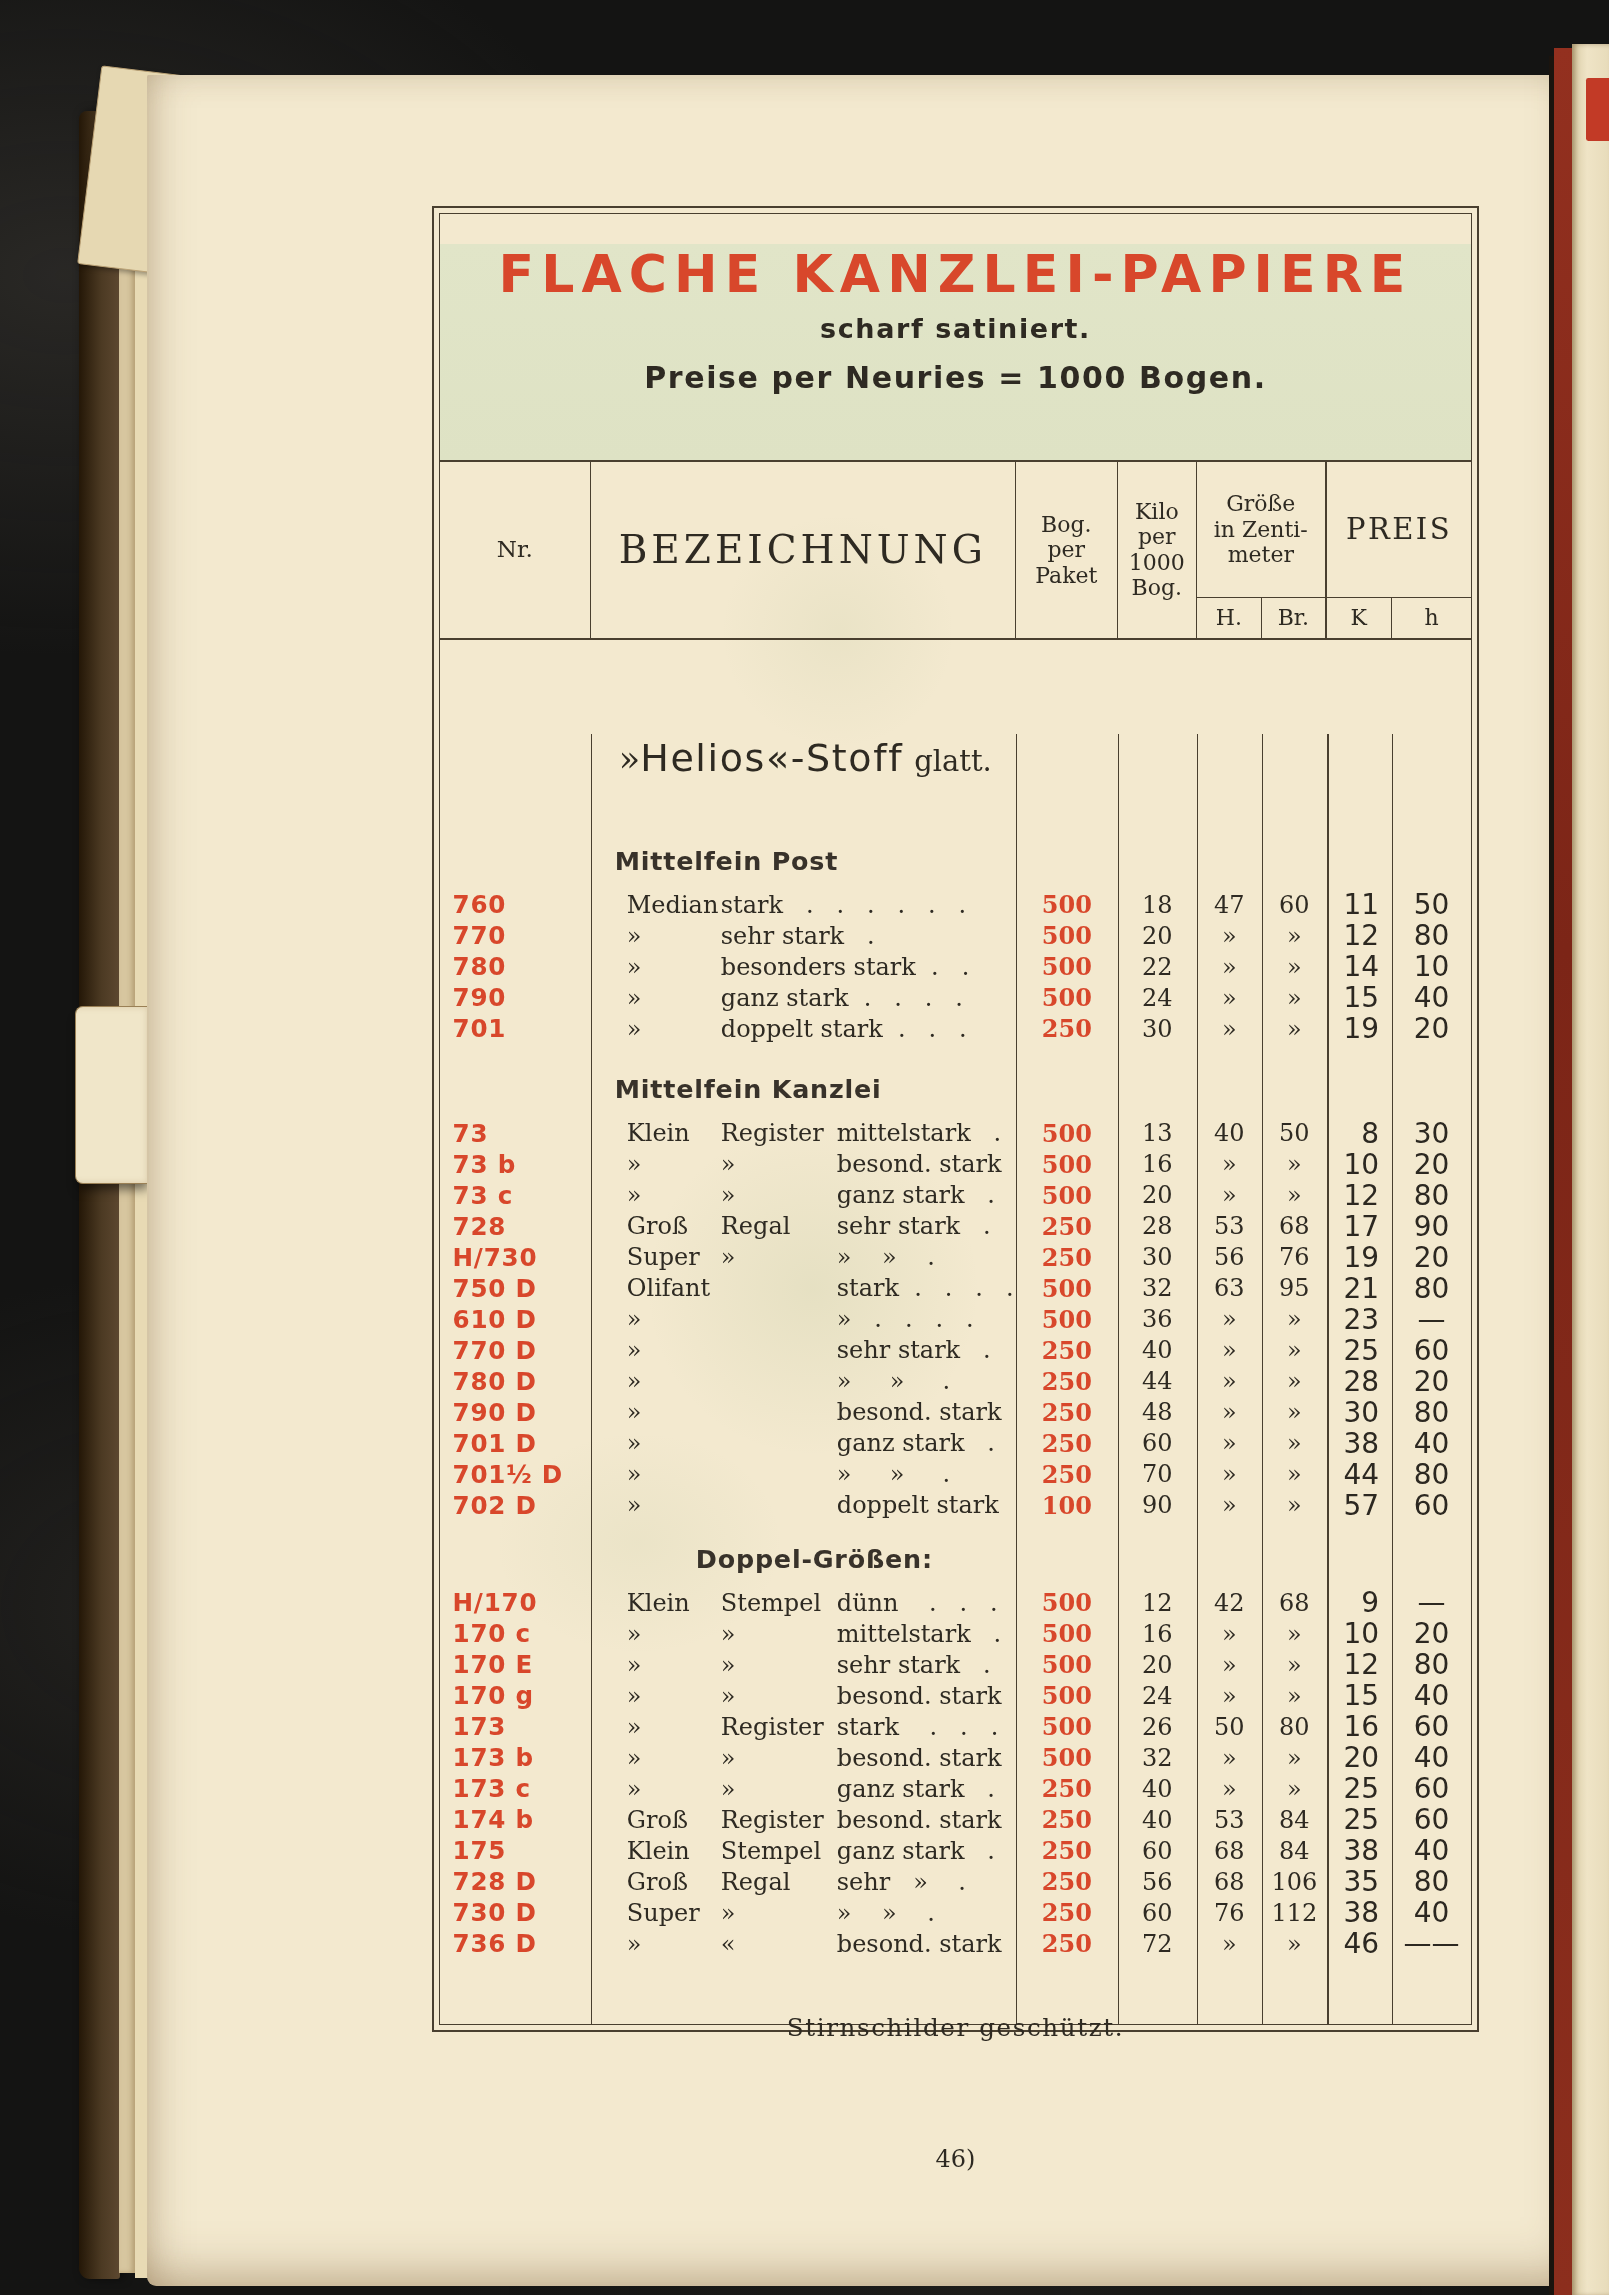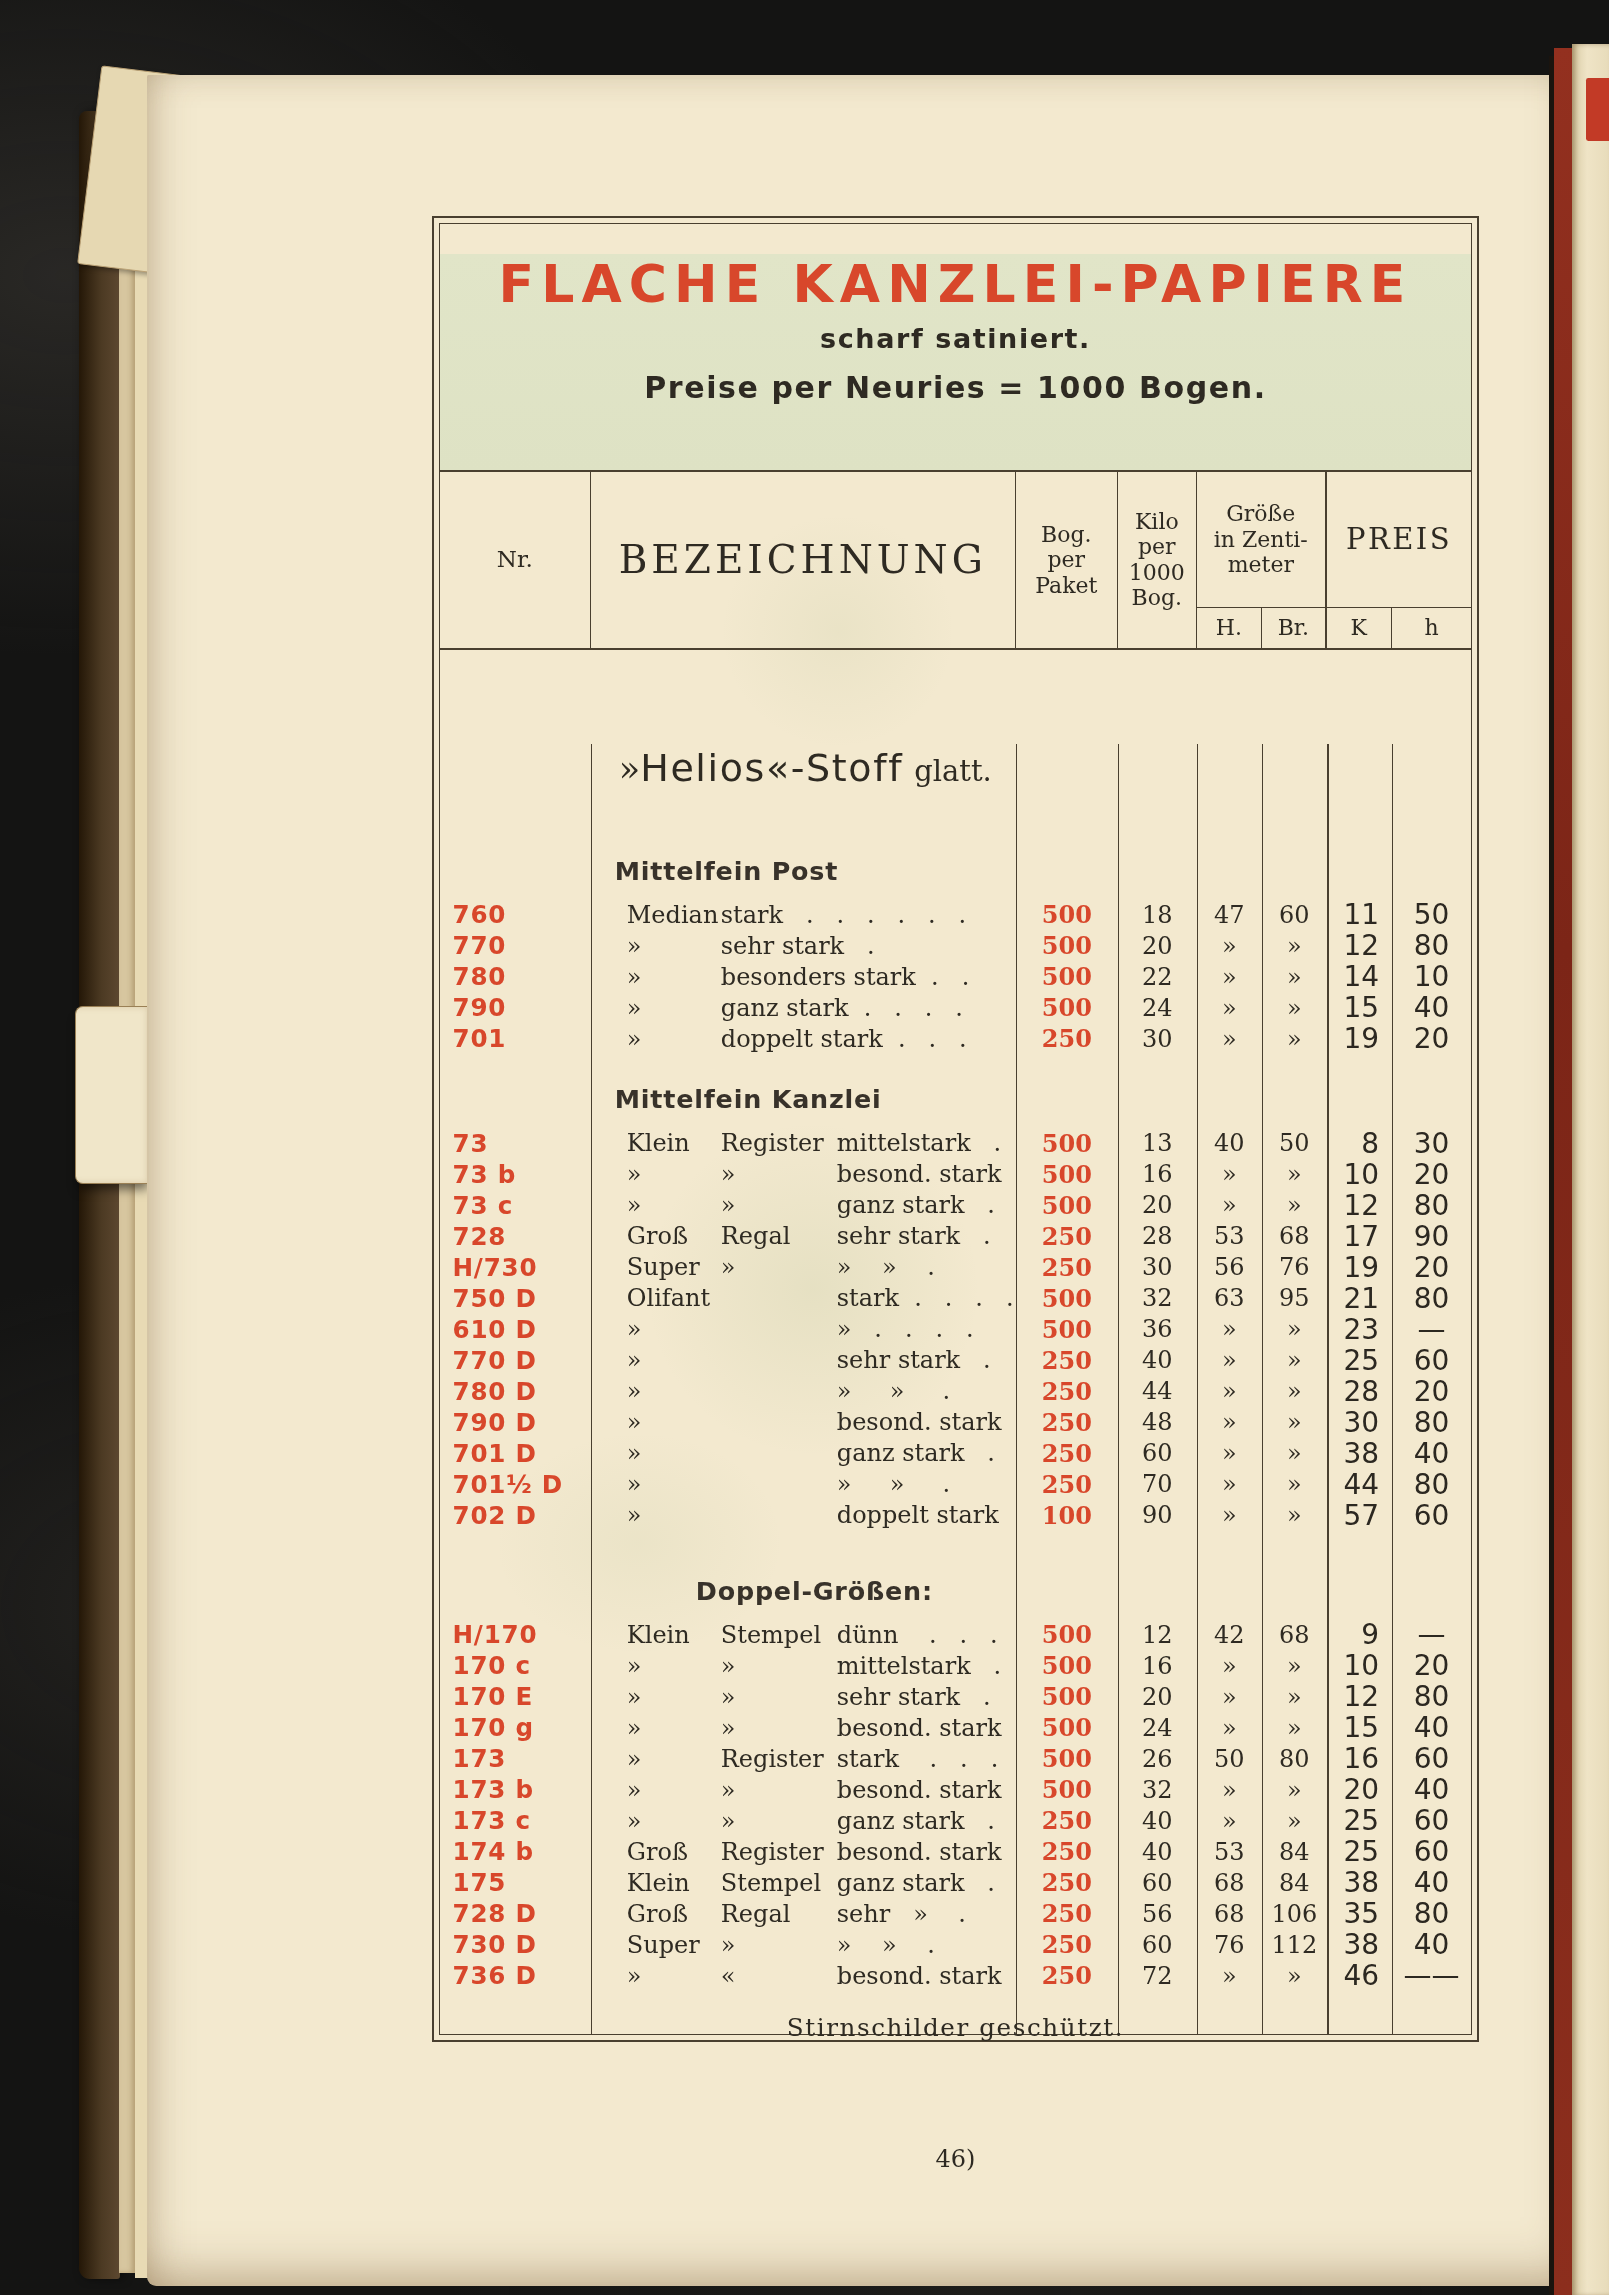--- a/index.html
+++ b/index.html
@@ -41,21 +41,21 @@
       radial-gradient(206px 159px at 492px 1468px, rgba(140,165,110,.08), rgba(0,0,0,0) 70%),
       var(--paper,#f3e9cf);
     border-right:2.4px solid #2b2118;
     border-radius:1.6px 1.6px 1.6px 9.5px;
     box-shadow:
       inset 24px 0 44px -22px rgba(120,90,50,.35),
       inset 0 -36px 48px -24px rgba(120,90,50,.38),
       inset 0 20px 36px -24px rgba(120,90,50,.22);
   }
   .table-box{
-    position:absolute;left:285px;top:141px;width:1047px;height:1826px;
+    position:absolute;left:285px;top:131px;width:1047px;height:1826px;
     border:2.4px solid var(--rule,#493f2f);box-sizing:border-box;
   }
   .box-inner{
     position:absolute;inset:4.8px;border:1.6px solid var(--rule,#493f2f);
     overflow:hidden;
   }
   .green-head{height:216px;background:linear-gradient(180deg,#e1e5c8,var(--green,#dee2c4));}
   .title{margin-top:30px;text-align:center;font:bold 52px "DejaVu Sans",sans-serif;letter-spacing:7.1px;color:var(--red,#d8472b);}
   .sub1{margin-top:9.5px;text-align:center;font:bold 27px "DejaVu Sans",sans-serif;letter-spacing:1.6px;}
   .sub2{margin-top:16px;text-align:center;font:bold 30px "DejaVu Sans",sans-serif;letter-spacing:1.6px;}
@@ -77,21 +77,21 @@
   .ch-hl{grid-column:8;grid-row:2;}
   .tbody{position:relative;height:1355px;}
   .vr{position:absolute;top:0;bottom:0;width:1.6px;background:var(--rule,#493f2f);}
   .vr1{left:151px}.vr2{left:576px}.vr3{left:678px}.vr4{left:757px}.vr5{left:822px}
   .vr6{left:887px;width:2.4px}.vr7{left:952px}
   .helios-line{margin-top:94px;height:65px;line-height:65px;padding-left:179px;position:relative;z-index:1;white-space:pre;}
   .q{font:35px "DejaVu Serif",serif;}
   .hname,.hsuffix{font:38px "DejaVu Sans",sans-serif;letter-spacing:1.6px;}
   .htail{font:29px "DejaVu Serif",serif;margin-left:11px;}
   .tgroup{position:relative;z-index:1;}
-  .tgroup.g0{margin-top:45px}.tgroup.g1{margin-top:29px}.tgroup.g2{margin-top:44px}
+  .tgroup.g0{margin-top:45px}.tgroup.g1{margin-top:29px}.tgroup.g2{margin-top:22px}
   .group-heading{font:bold 25.4px "DejaVu Sans",sans-serif;color:#38322a;padding-left:175px;height:35px;line-height:35px;letter-spacing:0.8px;margin-bottom:9.5px;}
   .group-heading.indent{padding-left:256px;}
   .trow{display:grid;grid-template-columns:151px 425px 102px 79px 65px 65px 65px 1fr;height:31px;align-items:center;}
   .trow>div{overflow:visible;}
   .c-nr{padding-left:12.7px;color:var(--red,#d8472b);font:bold 24.6px "DejaVu Sans",sans-serif;letter-spacing:0.8px;white-space:nowrap;}
   .c-desc{display:flex;padding-left:36px;font:24px "DejaVu Serif",serif;}
   .c-desc span{white-space:pre;}
   .d1{width:94px;flex-shrink:0;}
   .d2{width:116px;flex-shrink:0;}
   .d3,.dr{flex:1;}

